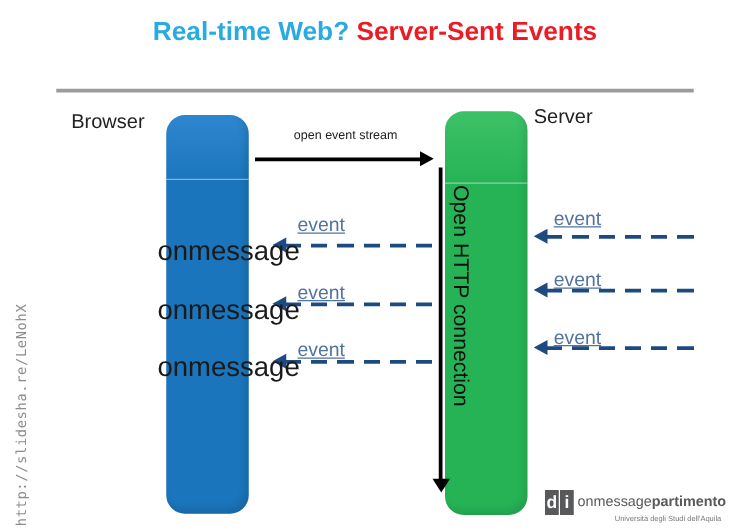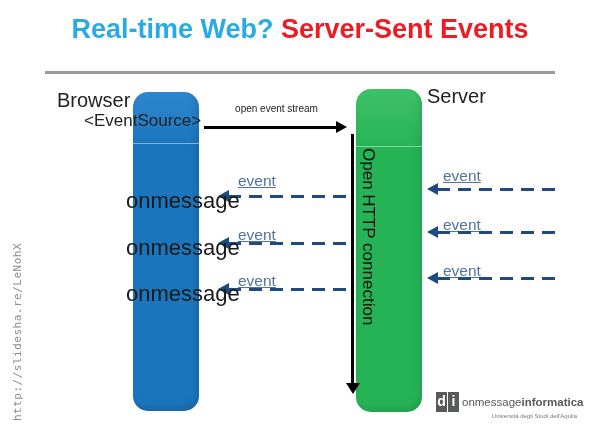--- a/index.html
+++ b/index.html
@@ -2,42 +2,42 @@
 <html style="--title_left: #29abe2; --title_right: #ec1c24; --rule: #9b9b9b; --browser_bar: #1b75bc; --server_bar: #26b356; --dash_arrow: #1d4a80; --event_text: #51739f; --url_text: #8c8c8c; --logo_gray: #58595b;"><head>
 <meta charset="utf-8">
 <style>
   html,body { margin:0; padding:0; }
   body { font-family:"Liberation Sans", sans-serif; background:#ffffff; }
   .slide { position:relative; width:600px; height:424px; background:#fff; overflow:hidden; }
   .abs { position:absolute; }
 
   
   .title { top:14px; left:0; width:600px; text-align:center;
-           font-weight:700; font-size:27px; letter-spacing:0px; white-space:pre; }
+           font-weight:700; font-size:21px; letter-spacing:0px; white-space:pre; }
   .title-left  { color:var(--title_left,#29abe2); }
   .title-right { color:var(--title_right,#ec1c24); }
   .rule { left:45px; top:71px; width:510px; height:3px; background:var(--rule,#9b9b9b); }
 
   
   .side-url { left:11px; top:421px; transform:rotate(-90deg); transform-origin:0 0;
               font-family:"DejaVu Sans Mono", monospace; font-size:11px;
               letter-spacing:0.5px; color:var(--url_text,#8c8c8c); white-space:nowrap; }
 
   
   .bar { border-radius:15px; }
   .bar-browser { left:133px; top:92px; width:66px; height:319px;
                  background:linear-gradient(180deg,#2e86cf 0%, var(--browser_bar,#1b75bc) 17%);
                  box-shadow:inset -3px -4px 6px rgba(0,0,0,0.12); }
   .bar-server  { left:356px; top:89px; width:66px; height:323px;
                  background:linear-gradient(180deg,#3dc168 0%, var(--server_bar,#26b356) 18%);
                  box-shadow:inset -3px -4px 6px rgba(0,0,0,0.10); }
   .bar-cap { position:absolute; left:0; width:100%; height:1px; background:rgba(255,255,255,0.45); }
 
   
-  .lbl { color:#222; font-size:20px; white-space:nowrap; }
+  .lbl { color:#222; font-size:16px; white-space:nowrap; }
   .lbl-small { font-size:10px; }
   .event-lbl { color:var(--event_text,#51739f); font-size:15.5px; white-space:nowrap;text-decoration:underline; }
   .onmessage-lbl { color:#1a1a1a; font-size:22px; white-space:nowrap; }
 
   
   .vtext { writing-mode:vertical-rl; font-size:17px; color:#0e0e0e; white-space:nowrap; }
 
   
   .hline { height:3px; background:#000; }
   .vline { width:3px; background:#000; }
@@ -68,21 +68,20 @@
 
   <div class="abs title"><span class="title-left">Real-time Web? </span><span class="title-right">Server-Sent Events</span></div>
   <div class="abs rule"></div>
 
   <div class="abs side-url">http://slidesha.re/LeNohX</div>
 
   <div class="abs lbl" style="left:57px; top:89px;">Browser</div>
   <div class="abs bar bar-browser">
     <div class="bar-cap" style="top:51px;"></div>
   </div>
-  <div class="abs lbl" style="left:84px; top:111px; font-size:17px;">&lt;EventSource&gt;</div>
 
   <div class="abs lbl lbl-small" style="left:204px; top:103px; width:145px; text-align:center;">open event stream</div>
   <div class="abs hline" style="left:204px; top:126px; width:133px;"></div>
   <div class="abs tri-right" style="left:336px; top:121px;"></div>
 
   <div class="abs lbl" style="left:427px; top:85px;">Server</div>
   <div class="abs bar bar-server">
     <div class="bar-cap" style="top:57px;"></div>
   </div>
 
@@ -114,18 +113,18 @@
   <div class="abs tri-left" style="left:427px; top:226px;"></div>
 
   <div class="abs event-lbl" style="left:443px; top:262px;">event</div>
   <div class="abs dash" style="left:437px; top:277px; width:121px;"></div>
   <div class="abs tri-left" style="left:427px; top:272px;"></div>
 
   <div class="abs logo">
     <div class="logo-row">
       <div class="logo-box">d</div>
       <div class="logo-box">i</div>
-      <div class="logo-name"><span>onmessage</span><b>informatica</b></div>
+      <div class="logo-name"><span>onmessage</span><b>partimento</b></div>
     </div>
     <div class="logo-sub">Università degli Studi dell'Aquila</div>
   </div>
 
 </div>
 
 </body></html>

